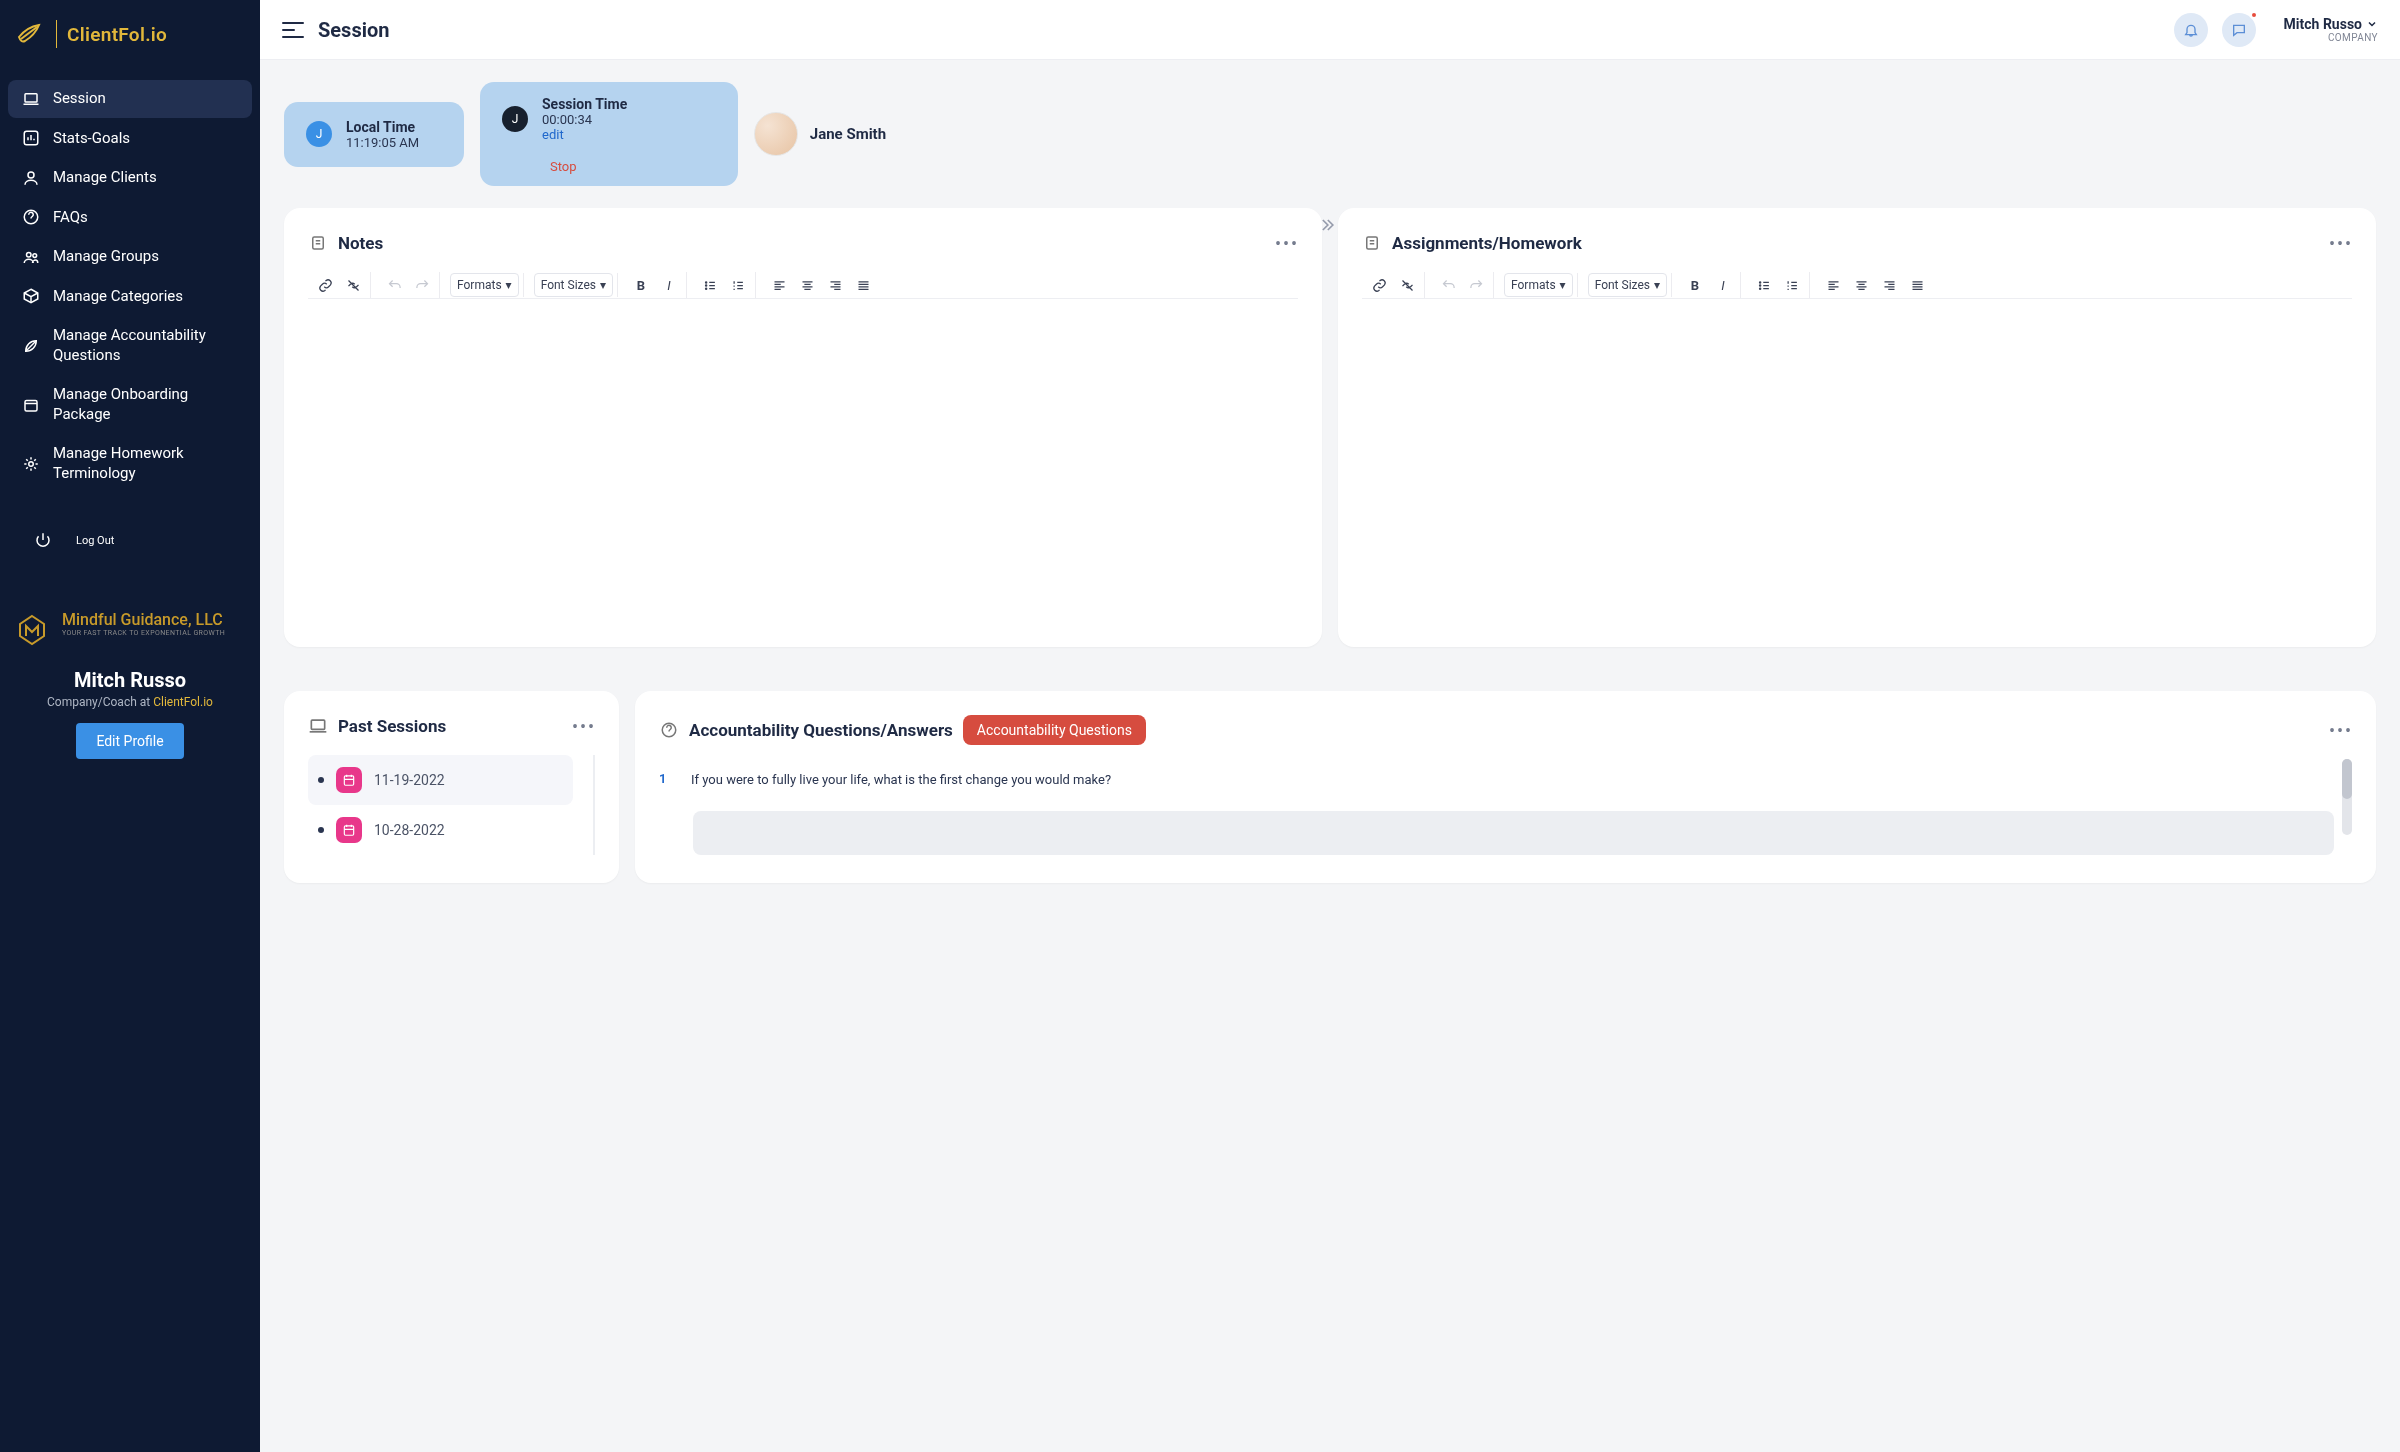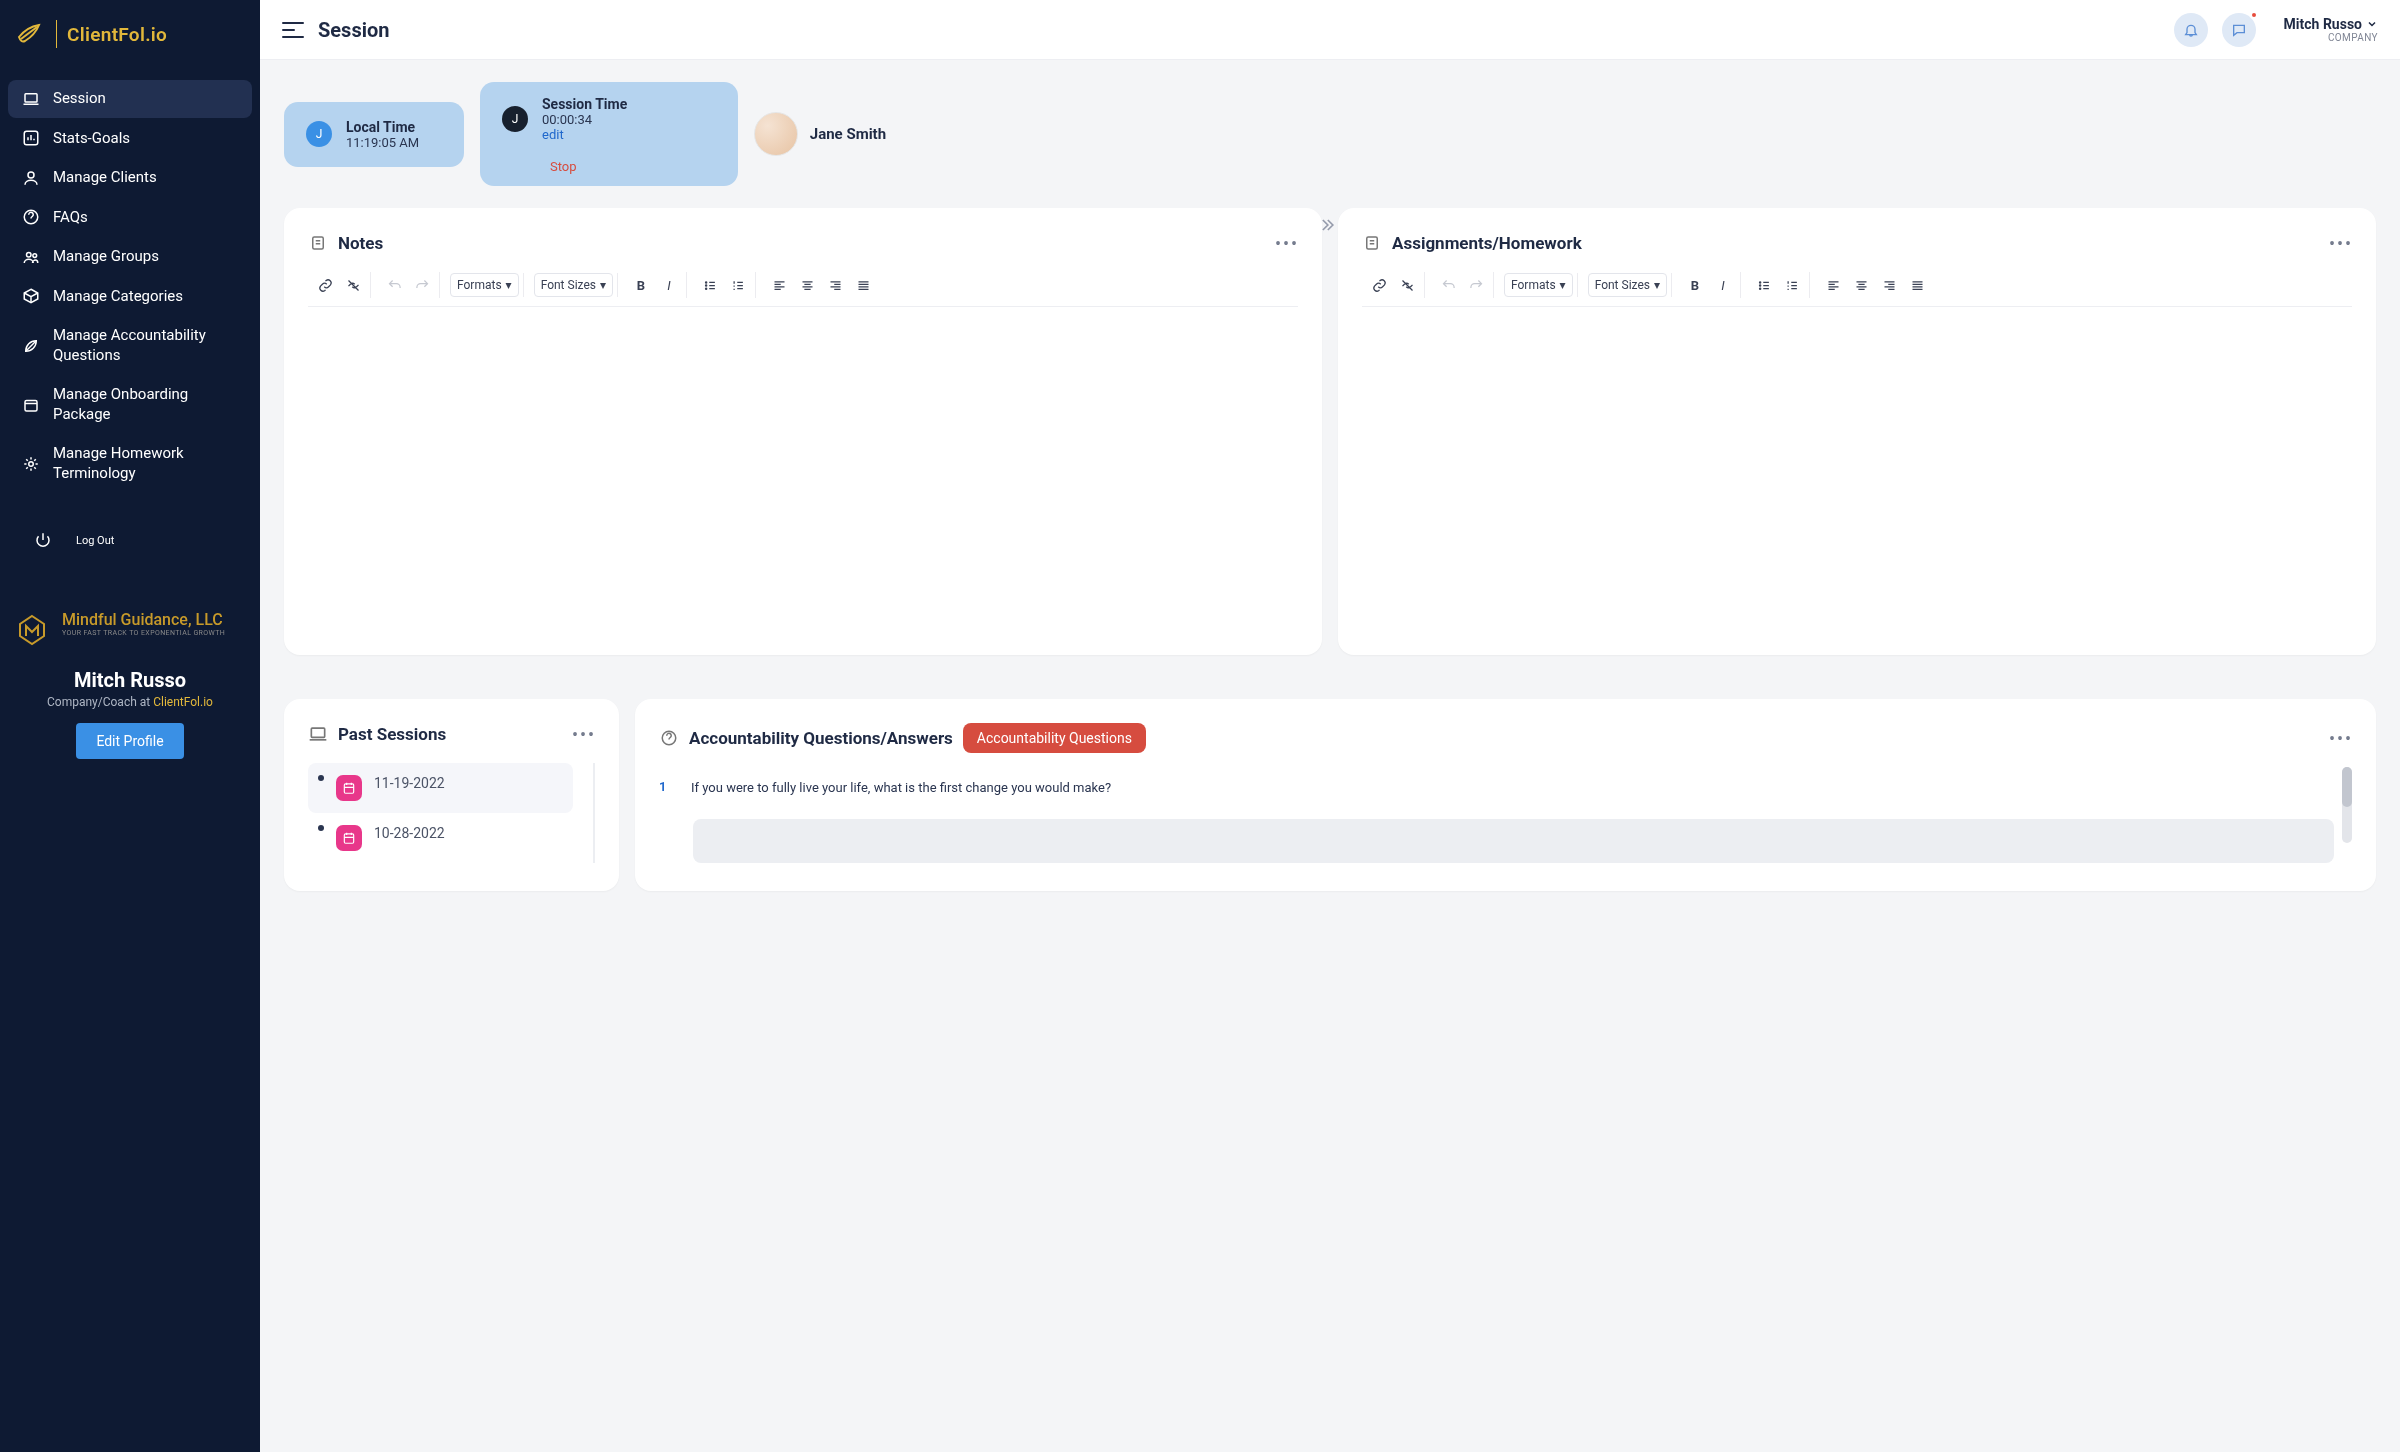--- a/index.html
+++ b/index.html
@@ -55,31 +55,31 @@
 .client-block { display: flex; align-items: center; gap: 12px; }
 .avatar { width: 44px; height: 44px; border-radius: 50%; background: radial-gradient(circle at 30% 30%, #f5e3d3, #e7c3a3); border: 1px solid #e6e6e6; }
 .client-name { font-size: 15px; font-weight: 700; color: #1f2a44; }
 .two-col { display: flex; gap: 16px; position: relative; }
 .collapse-arrow { position: absolute; left: calc(50% - 14px); top: 6px; width: 22px; height: 22px; display: flex; align-items: center; justify-content: center; color: #959bab; cursor: pointer; z-index: 2; }
 .panel { background: #fff; border-radius: 16px; flex: 1; padding: 24px 24px 28px; box-shadow: 0 1px 2px rgba(0,0,0,.04); }
 .panel-header { display: flex; align-items: center; gap: 10px; margin-bottom: 18px; }
 .panel-icon { width: 20px; height: 20px; display: flex; align-items: center; justify-content: center; color: #777; }
 .panel-title { font-size: 17px; font-weight: 700; color: #1f2a44; flex: 1; }
 .panel-menu { width: 22px; height: 22px; display: flex; align-items: center; justify-content: center; color: #757c8e; cursor: pointer; font-size: 18px; letter-spacing: 2px; }
-.toolbar { display: flex; align-items: center; gap: 6px; border-bottom: 1px solid #edeef2; padding-bottom: 8px; flex-wrap: wrap; }
+.toolbar { display: flex; align-items: center; gap: 6px; border-bottom: 1px solid #edeef2; flex-wrap: wrap; }
 .tool-group { display: flex; align-items: center; gap: 2px; padding: 0 4px; border-right: 1px solid #ececf0; }
 .tool-group:last-child { border-right: none; }
 .tool { width: 26px; height: 26px; display: flex; align-items: center; justify-content: center; cursor: pointer; color: #3a4154; border-radius: 4px; font-size: 13px; }
 .tool.disabled { color: #c6c9d1; cursor: default; }
 .tool-select { font-size: 12px; color: #3a4154; padding: 4px 6px; border: 1px solid #e3e5eb; border-radius: 4px; cursor: pointer; display: flex; align-items: center; gap: 4px; }
 .editor-body { height: 320px; }
 .row2 { display: flex; gap: 16px; margin-top: 44px; }
 .panel.past { width: 335px; flex: 0 0 335px; }
 .past-list { border-right: 2px solid #eceef2; padding-right: 20px; }
-.past-item { display: flex; gap: 12px; padding: 12px 10px; border-radius: 8px; cursor: pointer; }
+.past-item { display: flex; align-items: center; gap: 12px; padding: 12px 10px; border-radius: 8px; cursor: pointer; }
 .past-item:first-child { background: #f5f6fa; }
 .past-dot { width: 6px; height: 6px; background: #2a3550; border-radius: 50%; }
 .past-cal { width: 26px; height: 26px; border-radius: 7px; background: #e8378a; display: flex; align-items: center; justify-content: center; color: #fff; }
 .past-date { font-size: 14px; color: #4b5366; }
 .panel.qa { flex: 1; }
 .qa-header { display: flex; align-items: center; gap: 10px; margin-bottom: 26px; }
 .qa-icon { width: 20px; height: 20px; display: flex; align-items: center; justify-content: center; color: #777; }
 .qa-title { font-size: 17px; font-weight: 700; color: #1f2a44; }
 .qa-chip { background: #d64c3f; color: #fff; font-size: 14px; padding: 7px 14px; border-radius: 8px; cursor: pointer; }
 .qa-header-spacer { flex: 1; }

